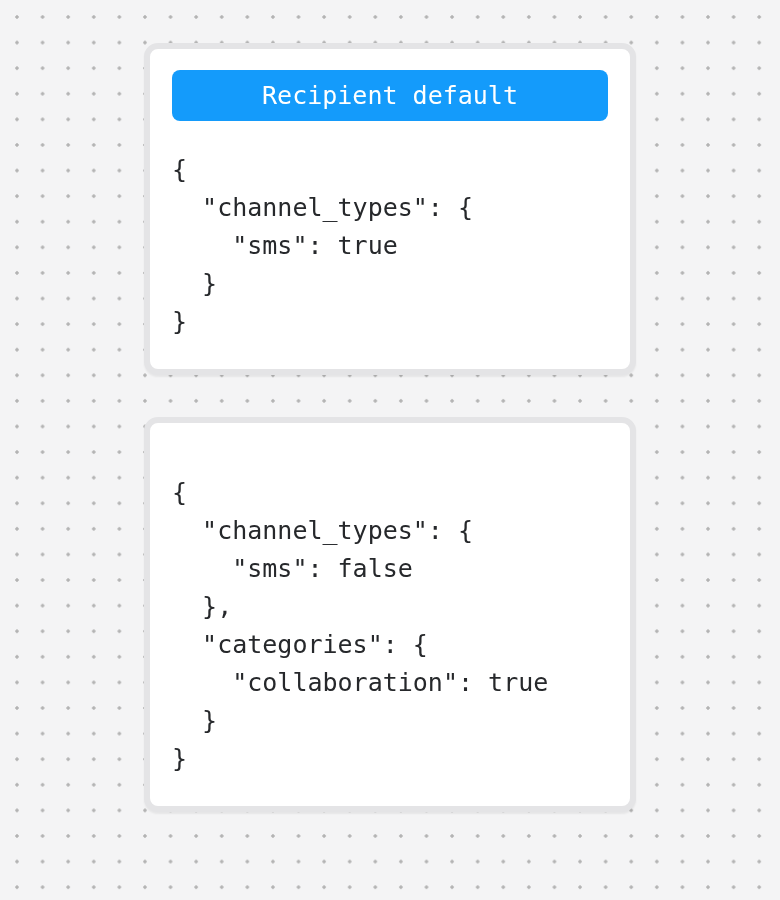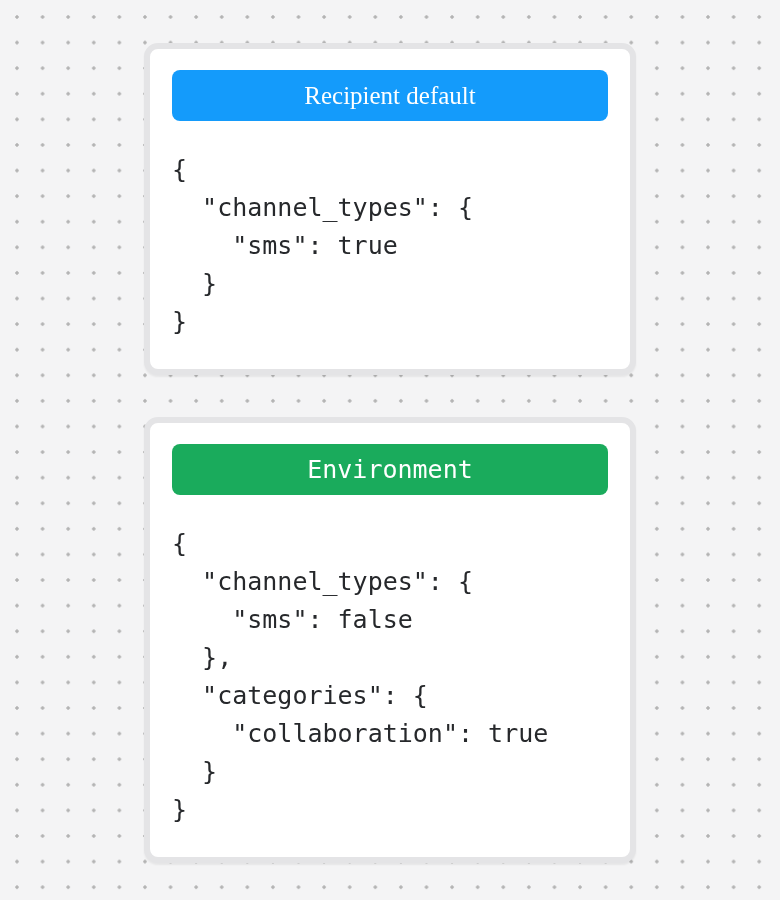--- a/index.html
+++ b/index.html
@@ -52,30 +52,29 @@
     color: #26282b;
     white-space: pre;
   }
 </style>
 </head>
 <body>
 
 <div class="canvas">
 
   <div class="card">
-    <div class="card-header" style="background-color: rgb(20, 155, 251); font-family: Liberation Serif, serif;">Recipient default</div>
+    <div class="card-header" style="background-color: rgb(20, 155, 251);">Recipient default</div>
     <pre class="code">{
   "channel_types": {
     "sms": true
   }
 }</pre>
   </div>
 
   <div class="card">
-    <div class="card-header" style="background-color: rgb(26, 171, 92);">Environment</div>
     <pre class="code">{
   "channel_types": {
     "sms": false
   },
   "categories": {
     "collaboration": true
   }
 }</pre>
   </div>
 

